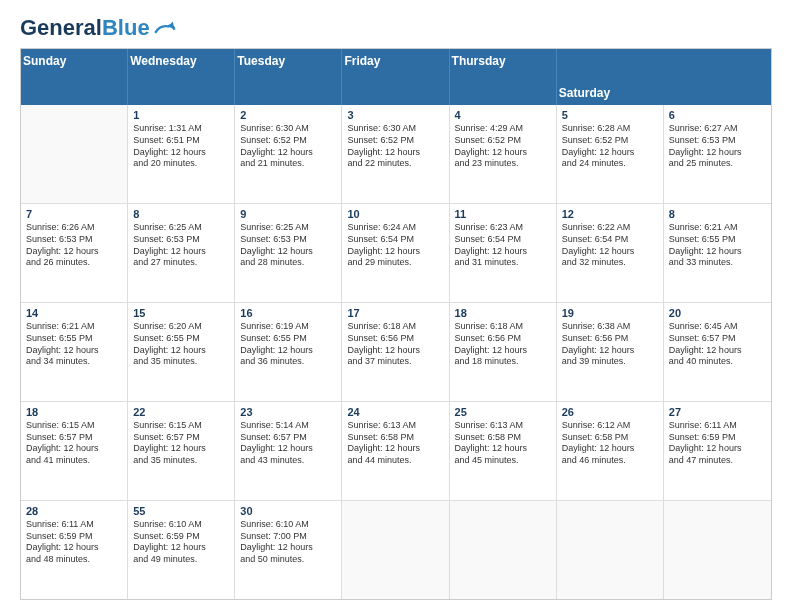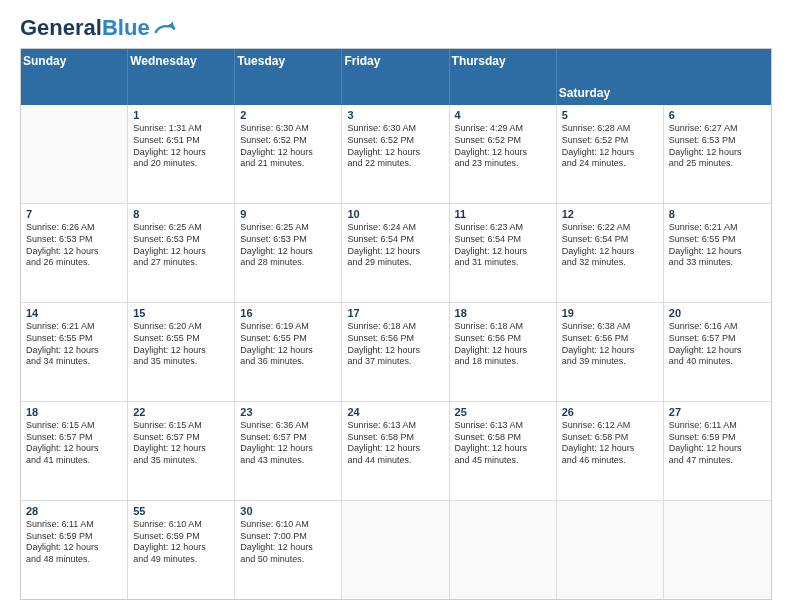--- a/index.html
+++ b/index.html
@@ -286,21 +286,21 @@
           </div>
           <div class="cal-cell">
             <span class="day-num">19</span>
             <span class="cell-line">Sunrise: 6:38 AM</span>
             <span class="cell-line">Sunset: 6:56 PM</span>
             <span class="cell-line">Daylight: 12 hours</span>
             <span class="cell-line">and 39 minutes.</span>
           </div>
           <div class="cal-cell">
             <span class="day-num">20</span>
-            <span class="cell-line">Sunrise: 6:16 AM</span>
+            <span class="cell-line">Sunrise: 6:45 AM</span>
             <span class="cell-line">Sunset: 6:57 PM</span>
             <span class="cell-line">Daylight: 12 hours</span>
             <span class="cell-line">and 40 minutes.</span>
           </div>
         </div>
         <div class="cal-row">
           <div class="cal-cell">
             <span class="day-num">18</span>
             <span class="cell-line">Sunrise: 6:15 AM</span>
             <span class="cell-line">Sunset: 6:57 PM</span>
@@ -309,21 +309,21 @@
           </div>
           <div class="cal-cell">
             <span class="day-num">22</span>
             <span class="cell-line">Sunrise: 6:15 AM</span>
             <span class="cell-line">Sunset: 6:57 PM</span>
             <span class="cell-line">Daylight: 12 hours</span>
             <span class="cell-line">and 35 minutes.</span>
           </div>
           <div class="cal-cell">
             <span class="day-num">23</span>
-            <span class="cell-line">Sunrise: 6:36 AM</span>
+            <span class="cell-line">Sunrise: 5:14 AM</span>
             <span class="cell-line">Sunset: 6:57 PM</span>
             <span class="cell-line">Daylight: 12 hours</span>
             <span class="cell-line">and 43 minutes.</span>
           </div>
           <div class="cal-cell">
             <span class="day-num">24</span>
             <span class="cell-line">Sunrise: 6:13 AM</span>
             <span class="cell-line">Sunset: 6:58 PM</span>
             <span class="cell-line">Daylight: 12 hours</span>
             <span class="cell-line">and 44 minutes.</span>

